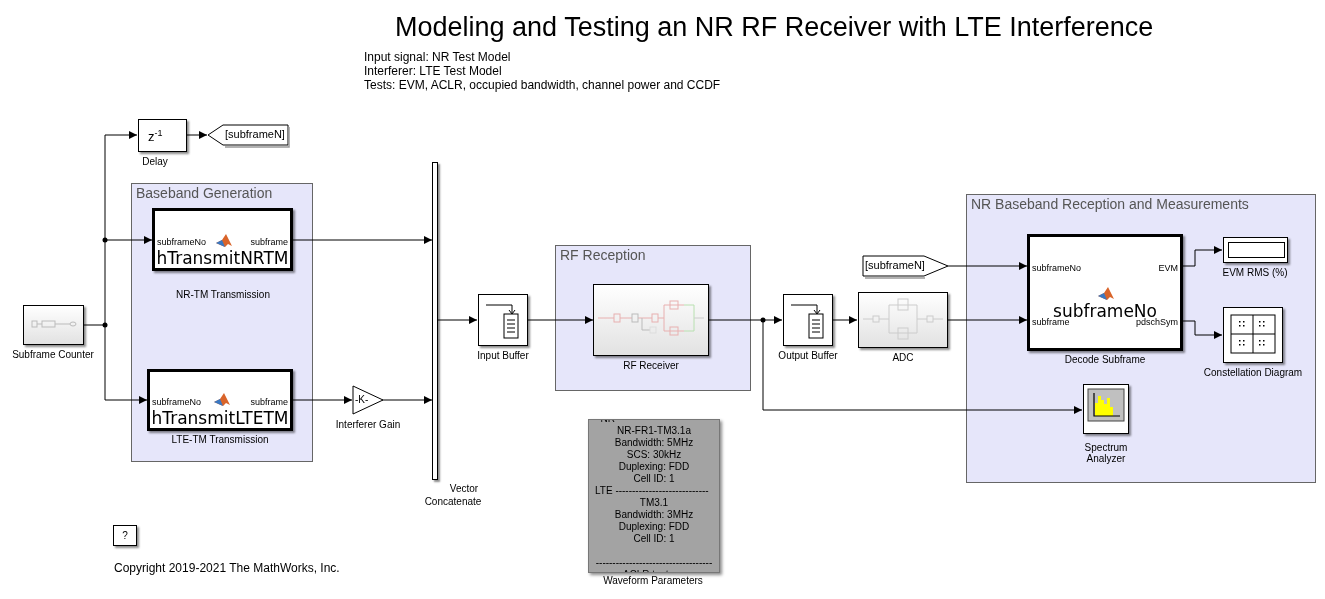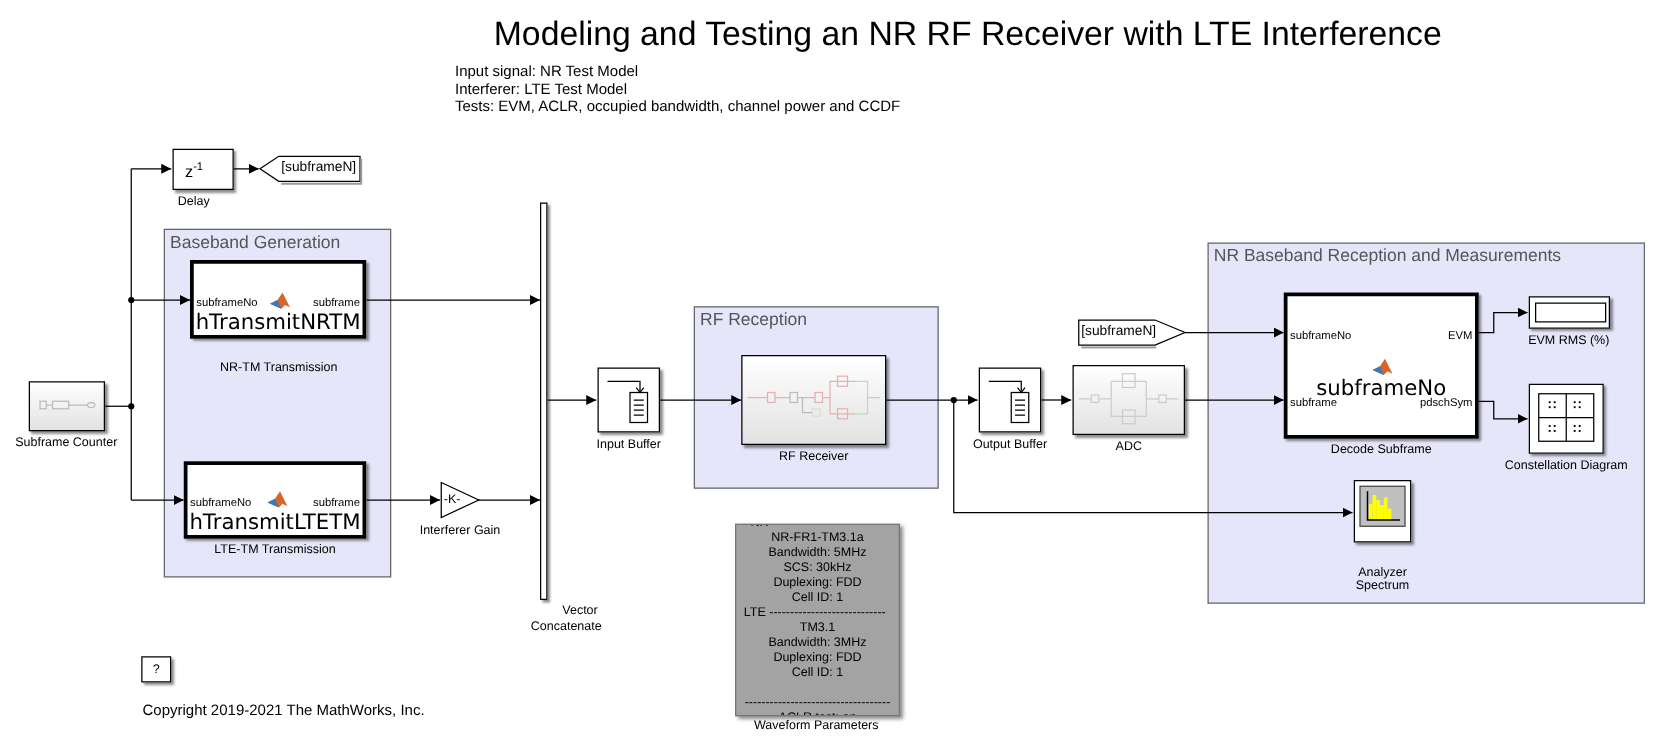--- a/index.html
+++ b/index.html
@@ -242,21 +242,21 @@
       <rect x="11" y="18" width="3" height="13"></rect>
       <rect x="14" y="11" width="3" height="20"></rect>
       <rect x="17" y="15" width="3" height="16"></rect>
       <rect x="20" y="19" width="3" height="12"></rect>
       <rect x="23" y="13" width="3" height="18"></rect>
       <rect x="26" y="22" width="3" height="9"></rect>
     </g>
     <path d="M10,8 V31 H36" fill="none" stroke="#000" stroke-width="1.2"></path>
   </svg>
 </div>
-<div class="lbl" style="left:1106px;top:462px;">Spectrum</div>
+<div class="lbl" style="left:1106px;top:441px;">Spectrum</div>
 <div class="lbl" style="left:1106px;top:452px;">Analyzer</div>
 
 <div class="notebox" style="left:588px;top:419px;width:130px;height:152px;">
   <div style="margin-top:-7px;">NR ---------------------------</div>
   <div>NR-FR1-TM3.1a</div>
   <div>Bandwidth: 5MHz</div>
   <div>SCS: 30kHz</div>
   <div>Duplexing: FDD</div>
   <div>Cell ID: 1</div>
   <div style="text-align:left;padding-left:6px;">LTE ----------------------------</div>

